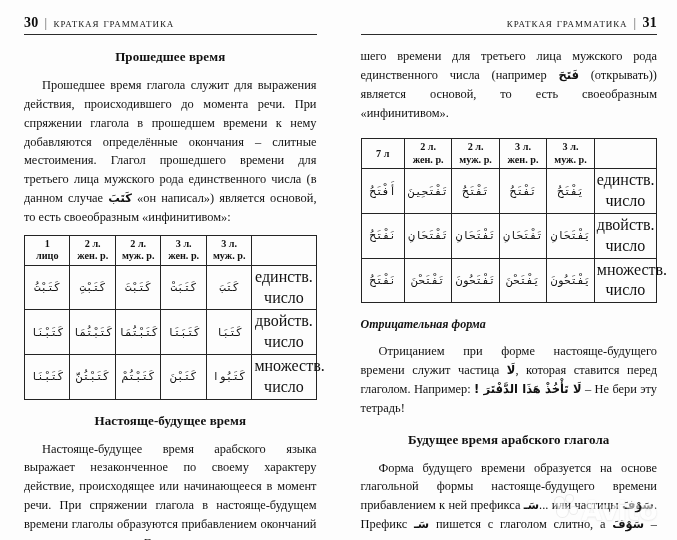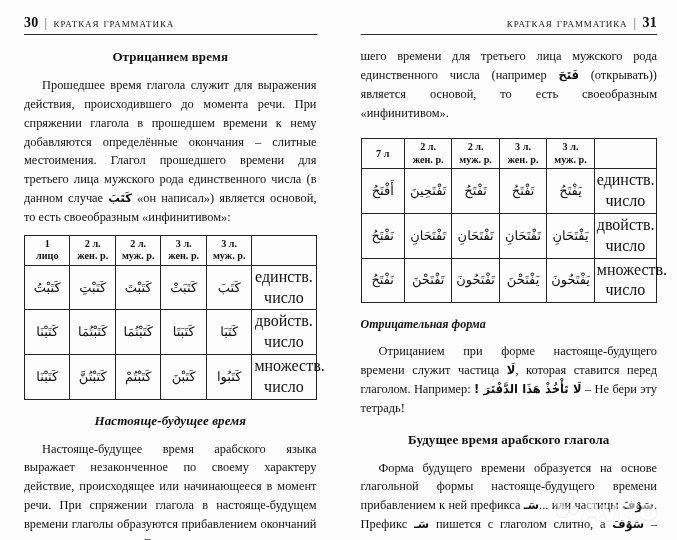--- a/index.html
+++ b/index.html
@@ -75,21 +75,21 @@
   }
 
   
   h2.sec {
     font-size: 13px;
     font-weight: bold;
     text-align: center;
     margin: 14px 0 11px 0;
     letter-spacing: .1px;
   }
-  h2.sec.tight { margin-top: 13px; font-style: italic; }
+  h2.sec.tight { margin-top: 13px; }
 
   h3.subsec {
     font-size: 12px;
     font-weight: bold;
     font-style: italic;
     text-align: left;
     margin: 14px 0 10px 0;
   }
 
   
@@ -126,23 +126,23 @@
   }
   table.conj th {
     font-size: 10.2px;
     line-height: 1.25;
     height: 27px;
     font-weight: bold;
   }
   th.blank { border: 1px solid #242424; border-left: 1px solid #242424; }
   td.arcell {
     height: 34px;
-    font-family: Liberation Serif, serif;
+    font-family: Liberation Mono, monospace;
     direction: rtl;
-    font-size: 13px;
+    font-size: 11px;
     font-weight: 700;
     letter-spacing: 0;
     padding: 2px 1px;
   }
   td.numcell {
     font-size: 16px;
     line-height: 1.3;
     padding: 2px 3px;
   }
   .col-left table.conj th:nth-child(1),
@@ -217,21 +217,21 @@
 
   <div class="col col-left">
 
     <div class="runhead left">
       <span class="folio">30</span>
       <span class="rule-sep">|</span>
       <span class="runtitle">Краткая грамматика</span>
     </div>
     <hr class="headrule">
 
-    <h2 class="sec">Отрицанием время</h2>
+    <h2 class="sec">Прошедшее время</h2>
 
     <p class="body">
       <span>Прошедшее время глагола служит для выражения действия, происходившего до момента речи. При спряжении глагола в прошедшем времени к нему добавляются определённые окончания – слитные местоимения. Глагол прошедшего времени для третьего лица мужского рода единственного числа (в данном случае </span><span class="ar-sm">كَتَبَ</span><span> «он написал») является основой, то есть своеобразным «инфинитивом»:</span>
     </p>
 
     <table class="conj">
       <thead>
         <tr>
           <th>
             <div>1</div>

